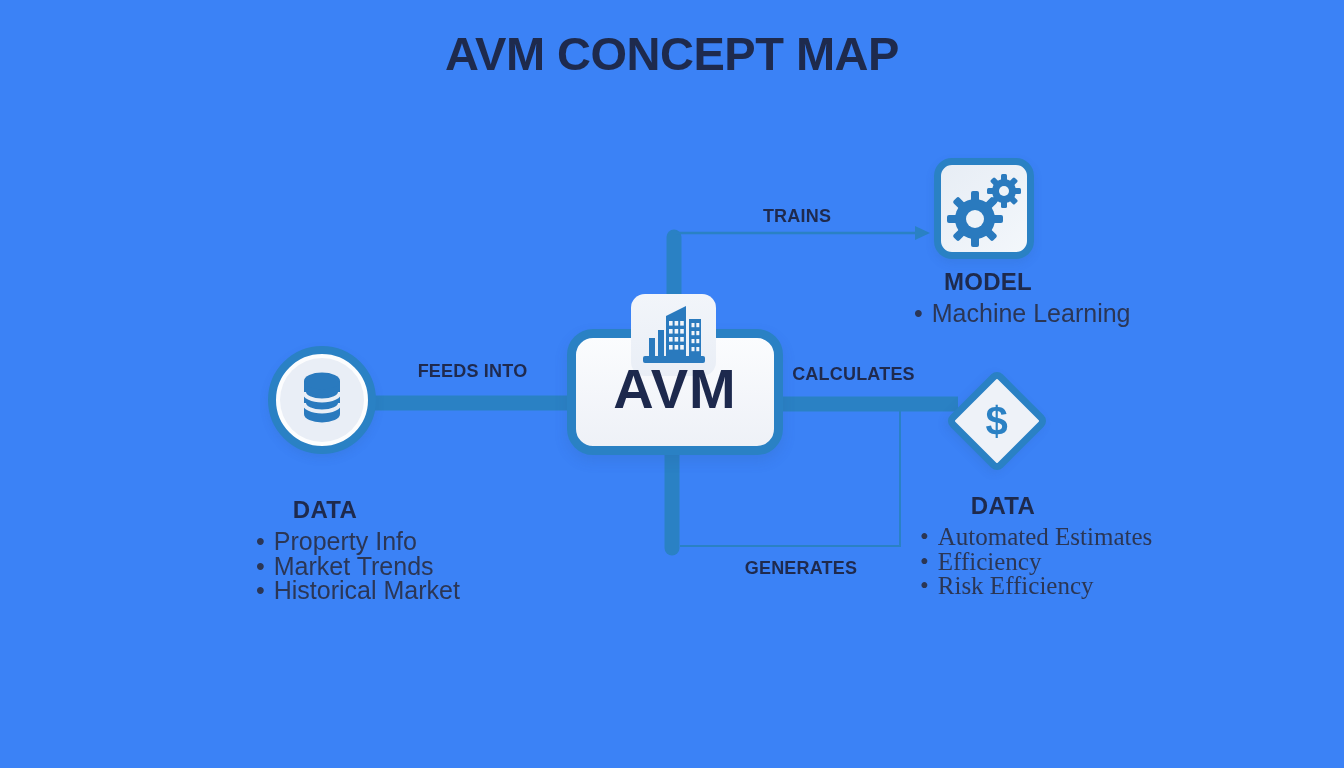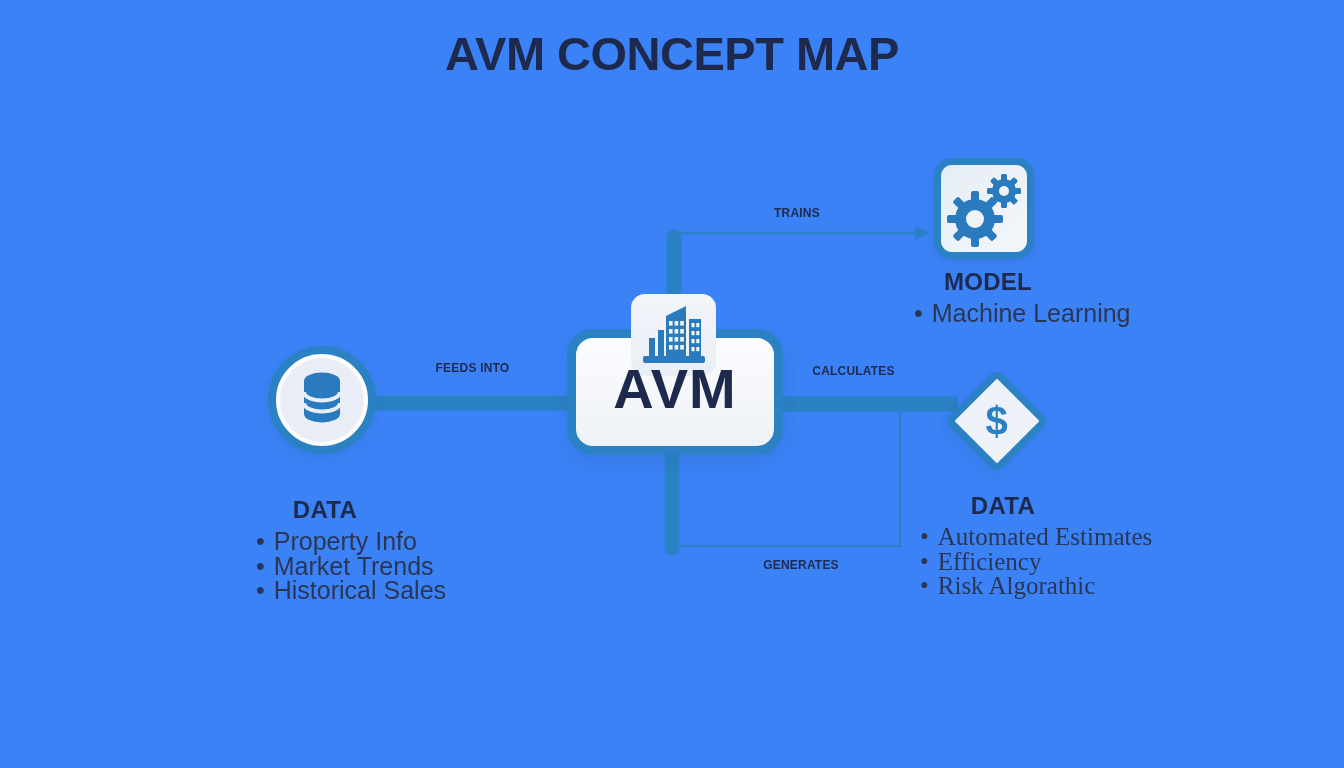--- a/index.html
+++ b/index.html
@@ -96,21 +96,21 @@
     box-shadow: 0 4px 10px rgba(40,80,140,0.12);
   }
   .value-diamond .dollar {
     transform: rotate(-45deg);
     font-size: 40px; font-weight: bold;
     color: #2a81c4;
   }
   
   .edge-label {
     position: absolute;
-    font-size: 12px; font-weight: bold;
+    font-size: 18px; font-weight: bold;
     color: #1f2a4e;
     text-align: center;
     z-index: 2;
     letter-spacing: 0.2px;
   }
   .lbl-feeds  { left: 400px; top: 361px; width: 145px; }
   .lbl-trains { left: 722px; top: 206px; width: 150px; }
   .lbl-calc   { left: 781px; top: 364px; width: 145px; }
   .lbl-gen    { left: 726px; top: 558px; width: 150px; }
   
@@ -258,33 +258,33 @@
   <div class="edge-label lbl-feeds">FEEDS INTO</div>
   <div class="edge-label lbl-trains">TRAINS</div>
   <div class="edge-label lbl-calc">CALCULATES</div>
   <div class="edge-label lbl-gen">GENERATES</div>
 
   <div class="node-block block-data">
     <h3>DATA</h3>
     <ul>
       <li>Property Info</li>
       <li>Market Trends</li>
-      <li>Historical Sales</li>
+      <li>Historical Market</li>
     </ul>
   </div>
 
   <div class="node-block block-model">
     <h3>MODEL</h3>
     <ul>
       <li>Machine Learning</li>
     </ul>
   </div>
 
   <div class="node-block block-value">
     <h3>DATA</h3>
     <ul>
       <li>Automated Estimates</li>
       <li>Efficiency</li>
-      <li>Risk Algorathic</li>
+      <li>Risk Efficiency</li>
     </ul>
   </div>
 
 </div>
 
 </body></html>

